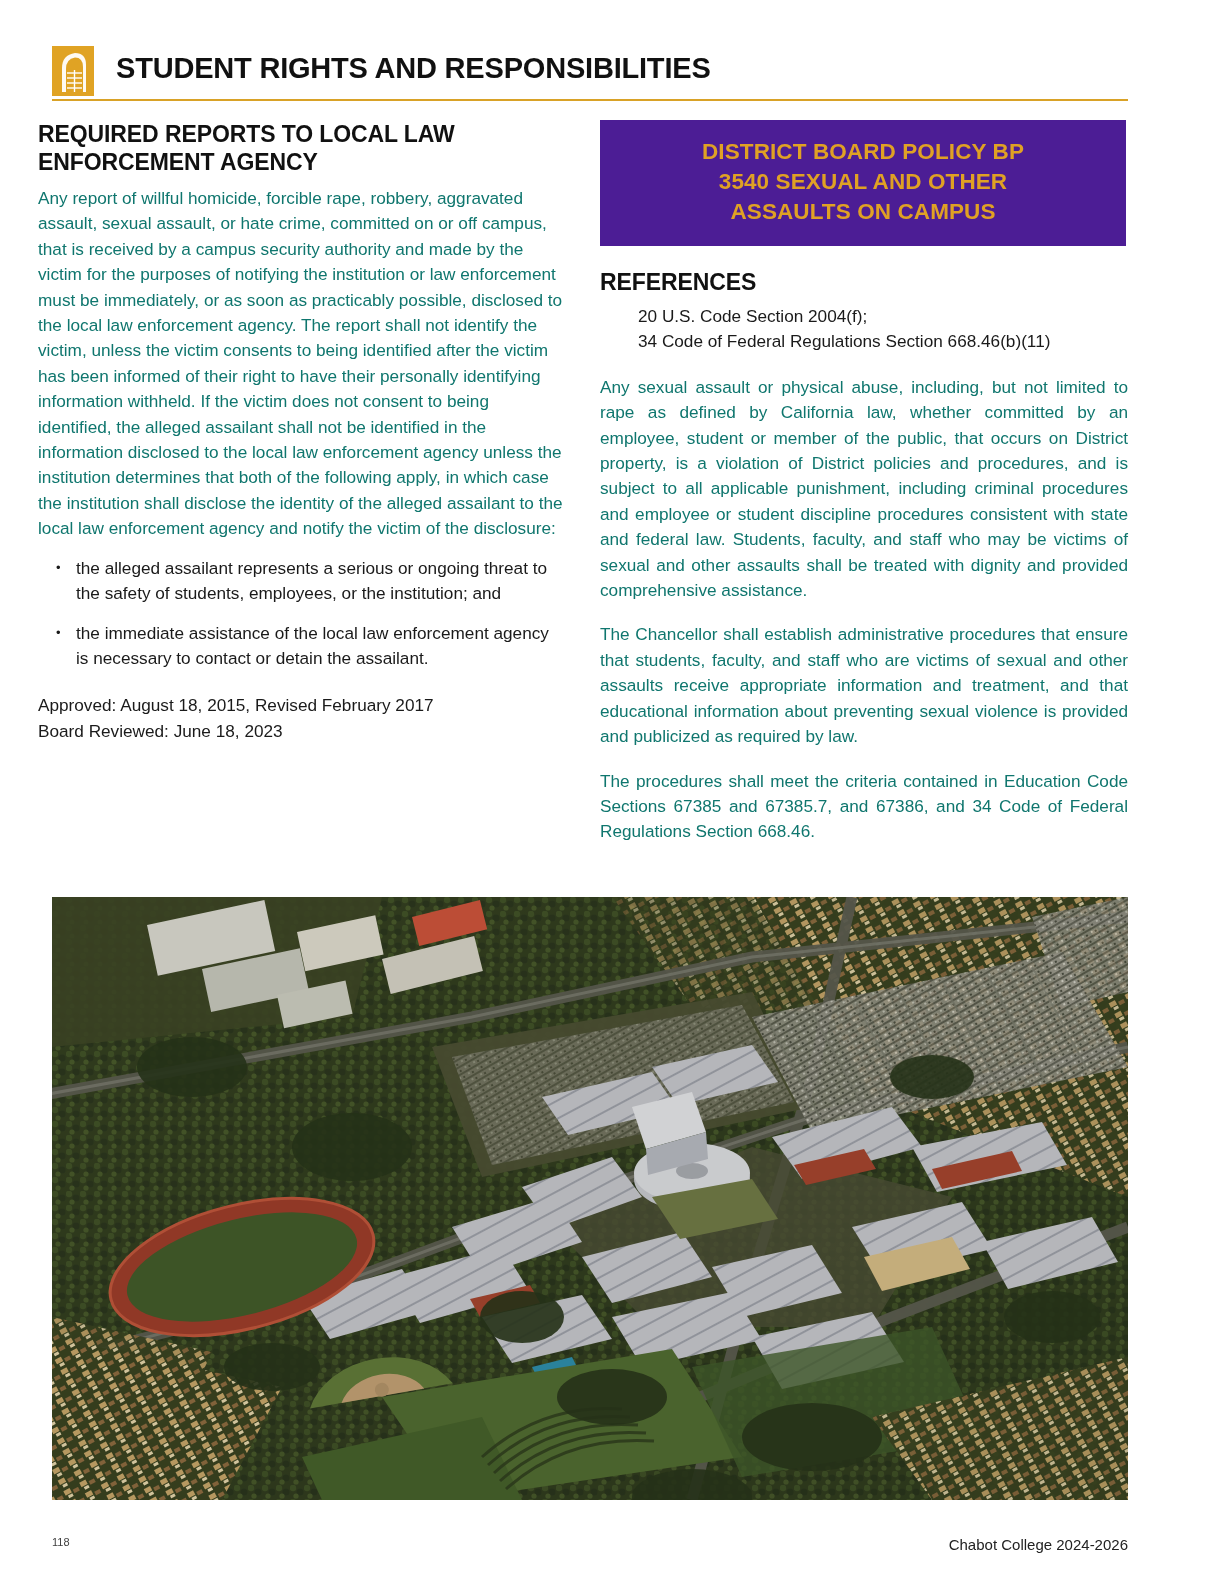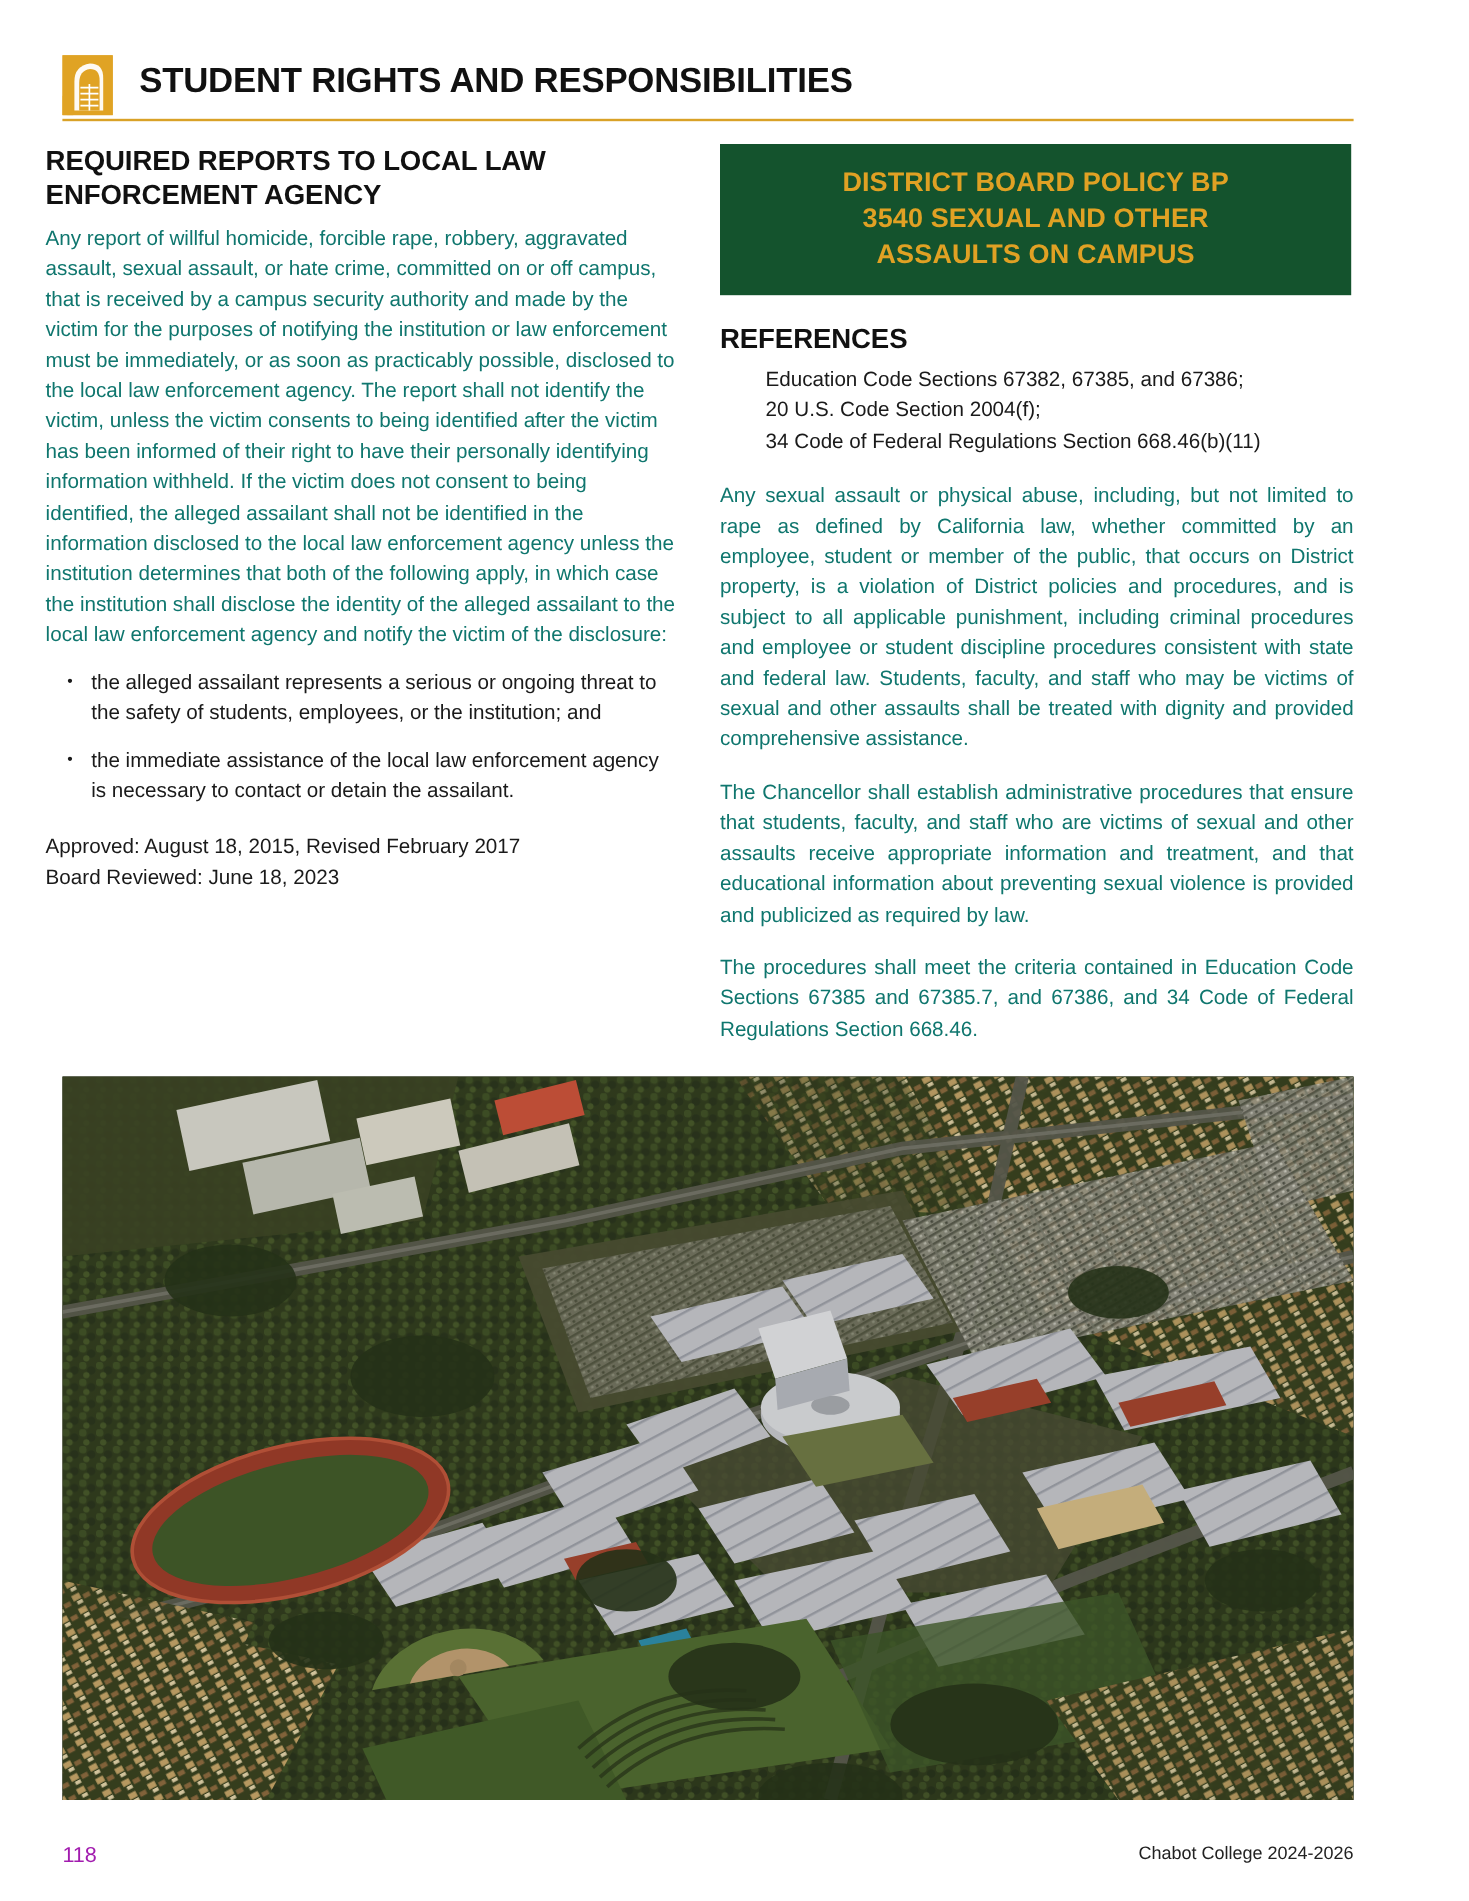--- a/index.html
+++ b/index.html
@@ -118,21 +118,21 @@
   .approval {
     margin-top: 22px;
     font-size: 17.2px;
     line-height: 25.4px;
   }
 
   
   .policy-box {
     width: 526px;
     box-sizing: border-box;
-    background: #14532d;
+    background: #4c1d95;
     padding: 17px 30px 19px 30px;
     text-align: center;
     margin-bottom: 22px;
   }
   .policy-box .line {
     color: #E0A124;
     font-size: 22.5px;
     line-height: 30px;
     font-weight: bold;
     letter-spacing: 0.1px;
@@ -163,22 +163,22 @@
     position: absolute;
     left: 52px;
     top: 1536px;
     width: 1076px;
     height: 22px;
   }
   .footer .pagenum {
     position: absolute;
     left: 0;
     top: 0;
-    font-size: 18px;
-    color: #a21caf;
+    font-size: 11px;
+    color: #404040;
     font-stretch: condensed;
   }
   .footer .colophon {
     position: absolute;
     right: 0;
     top: 0;
     font-size: 15px;
     color: #222;
     font-stretch: condensed;
     white-space: nowrap;
@@ -225,21 +225,20 @@
 
   <div class="col-right">
     <div class="policy-box">
       <div class="line">DISTRICT BOARD POLICY BP</div>
       <div class="line">3540 SEXUAL AND OTHER</div>
       <div class="line">ASSAULTS ON CAMPUS</div>
     </div>
 
     <h2 class="section-head tight">REFERENCES</h2>
     <div class="ref-list">
-      <div>Education Code Sections 67382, 67385, and 67386;</div>
       <div>20 U.S. Code Section 2004(f);</div>
       <div>34 Code of Federal Regulations Section 668.46(b)(11)</div>
     </div>
 
     <p class="body justify">Any sexual assault or physical abuse, including, but not limited to rape as defined by California law, whether committed by an employee, student or member of the public, that occurs on District property, is a violation of District policies and procedures, and is subject to all applicable punishment, including criminal procedures and employee or student discipline procedures consistent with state and federal law. Students, faculty, and staff who may be victims of sexual and other assaults shall be treated with dignity and provided comprehensive assistance.</p>
     <p class="body justify">The Chancellor shall establish administrative procedures that ensure that students, faculty, and staff who are victims of sexual and other assaults receive appropriate information and treatment, and that educational information about preventing sexual violence is provided and publicized as required by law.</p>
     <p class="body justify">The procedures shall meet the criteria contained in Education Code Sections 67385 and 67385.7, and 67386, and 34 Code of Federal Regulations Section 668.46.</p>
   </div>
 
   <div class="photo">

